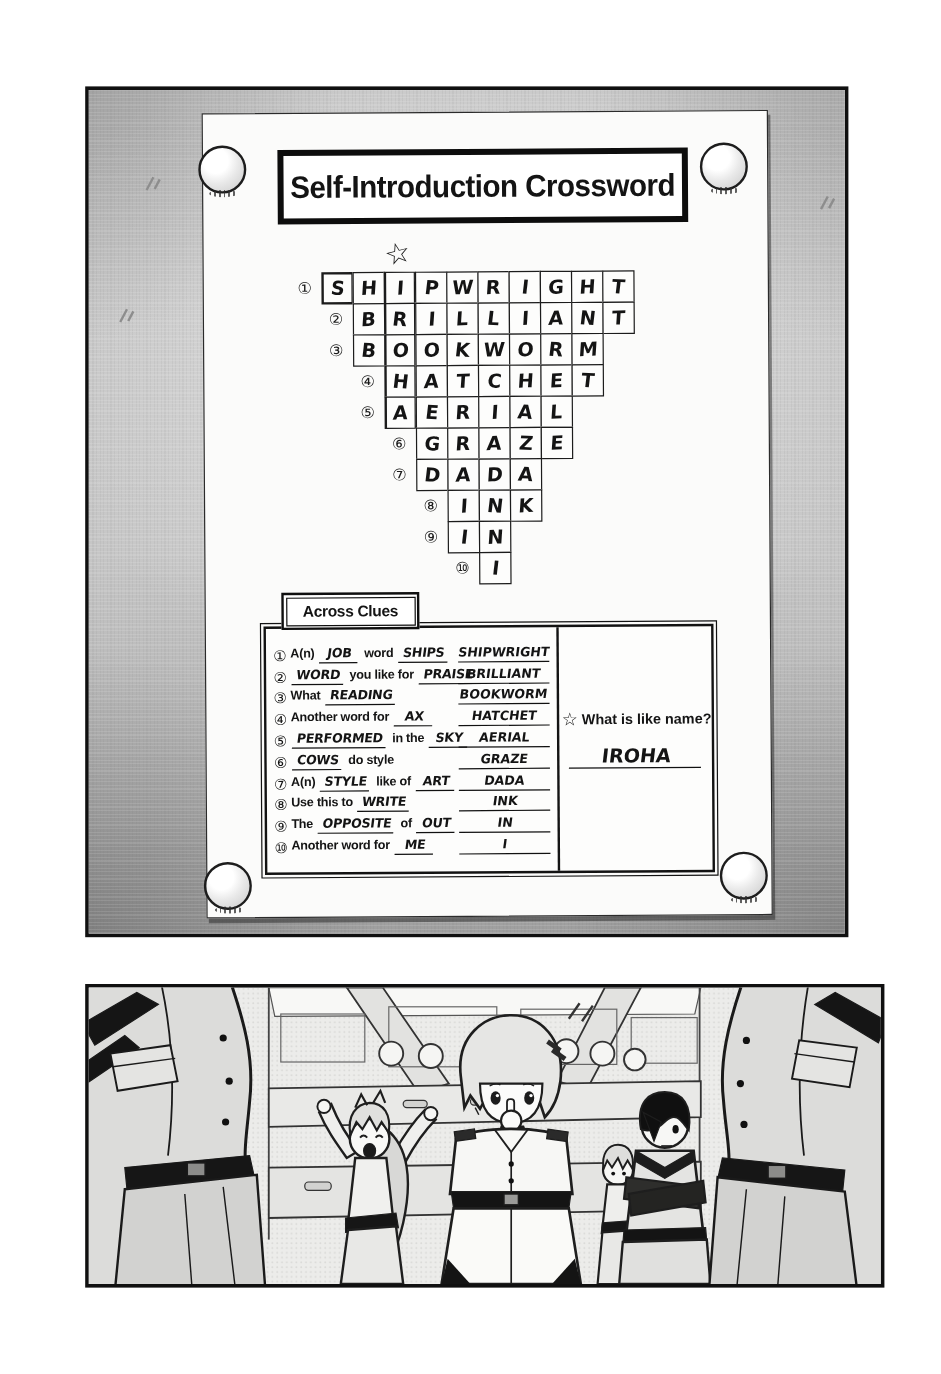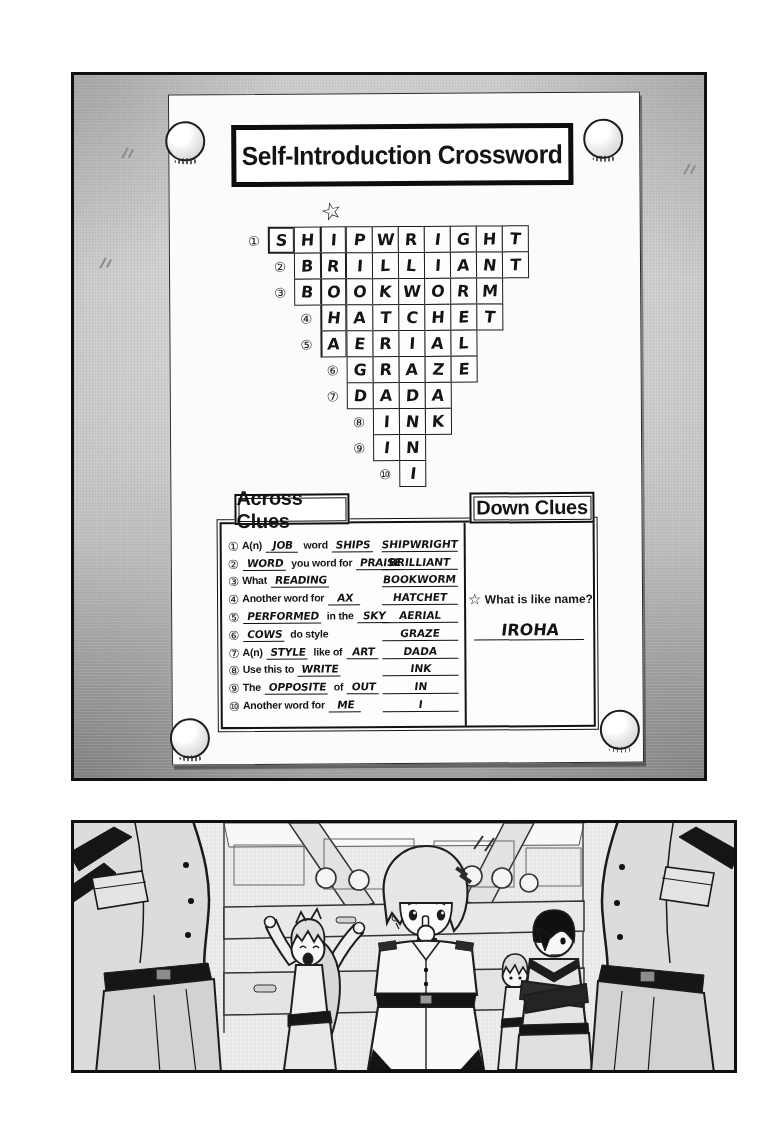--- a/index.html
+++ b/index.html
@@ -44,21 +44,21 @@
     background:#fdfdfc;display:flex;align-items:center;justify-content:center;}
   .grid-cell.star-col{border-left-width:2.3px;border-right-width:2.3px;}
   .grid-cell.first-cell{border-width:2.6px;}
   .grid-cell span{font-family:"DejaVu Sans",sans-serif;font-size:16px;font-weight:700;display:inline-block;transform:skewX(-6deg) rotate(-2deg);}
   .grid-cell:nth-child(3n) span{transform:skewX(-4deg) rotate(3deg);}
   .grid-num{position:absolute;font-family:"DejaVu Sans",sans-serif;font-size:13.5px;color:#1a1a1a;}
   
   .clue-header{position:absolute;box-sizing:border-box;height:31px;background:#ffffff;border:2.5px solid #0f0f0f;
     display:flex;align-items:center;justify-content:center;z-index:3;}
   .clue-header::after{content:"";position:absolute;inset:1.5px;border:1.2px solid #0f0f0f;pointer-events:none;}
-  .clue-header span{font-size:20px;font-weight:700;letter-spacing:-0.3px;}
+  .clue-header span{font-size:13px;font-weight:700;letter-spacing:-0.3px;}
   .clue-header.across{left:63px;top:399px;width:115px;}
   .clue-header.down{left:298px;top:399px;width:125px;}
   .clue-box{position:absolute;left:48px;top:427px;width:375px;height:207px;box-sizing:border-box;
     border:2.5px solid #121212;outline:1px solid #121212;outline-offset:2px;background:#fdfdfc;}
   .across-area{position:absolute;left:6px;top:11px;width:234px;}
   .clue-row{display:flex;align-items:flex-end;height:17.8px;line-height:13px;}
   .clue-num{font-family:"DejaVu Sans",sans-serif;font-size:12.5px;margin-right:3px;flex:none;}
   .clue-text{flex:1;min-width:0;white-space:nowrap;font-size:10.5px;font-weight:700;letter-spacing:-0.2px;}
   .hand{font-family:"DejaVu Sans",sans-serif;font-weight:700;}
   .blank{display:inline-block;min-width:26px;padding:0 3px;margin:0 2px;border-bottom:1.4px solid #111;
@@ -273,34 +273,31 @@
             </div>
             <div class="grid-num" style="left: 110px; top: 240px;">⑩</div>
             <div class="grid-cell" style="left: 130px; top: 234px;">
               <span>I</span>
             </div>
           </div>
 
         <div class="clue-header across">
           <span>Across Clues</span>
         </div>
-        <div class="clue-header down">
-          <span>Down Clues</span>
-        </div>
 
         <div class="clue-box">
           <div class="across-area">
               <div class="clue-row">
                 <span class="clue-num">①</span>
                 <span class="clue-text"><span> A(n) </span><span class="hand blank">JOB</span><span> word </span><span class="hand blank">SHIPS</span></span>
                 <span class="hand clue-answer"><span>SHIPWRIGHT</span></span>
               </div>
               <div class="clue-row">
                 <span class="clue-num">②</span>
-                <span class="clue-text"><span class="hand blank">WORD</span><span> you word for </span><span class="hand blank">PRAISE</span></span>
+                <span class="clue-text"><span class="hand blank">WORD</span><span> you like for </span><span class="hand blank">PRAISE</span></span>
                 <span class="hand clue-answer"><span>BRILLIANT</span></span>
               </div>
               <div class="clue-row">
                 <span class="clue-num">③</span>
                 <span class="clue-text"><span> What </span><span class="hand blank">READING</span></span>
                 <span class="hand clue-answer"><span>BOOKWORM</span></span>
               </div>
               <div class="clue-row">
                 <span class="clue-num">④</span>
                 <span class="clue-text"><span> Another word for </span><span class="hand blank">AX</span></span>

